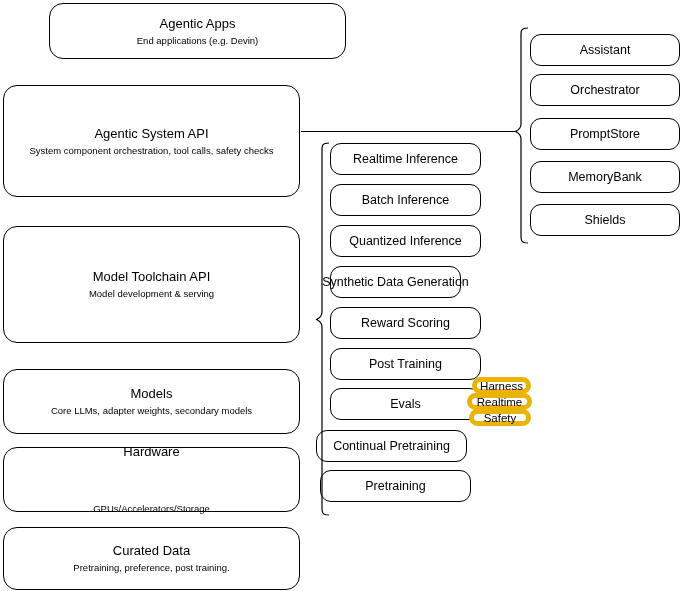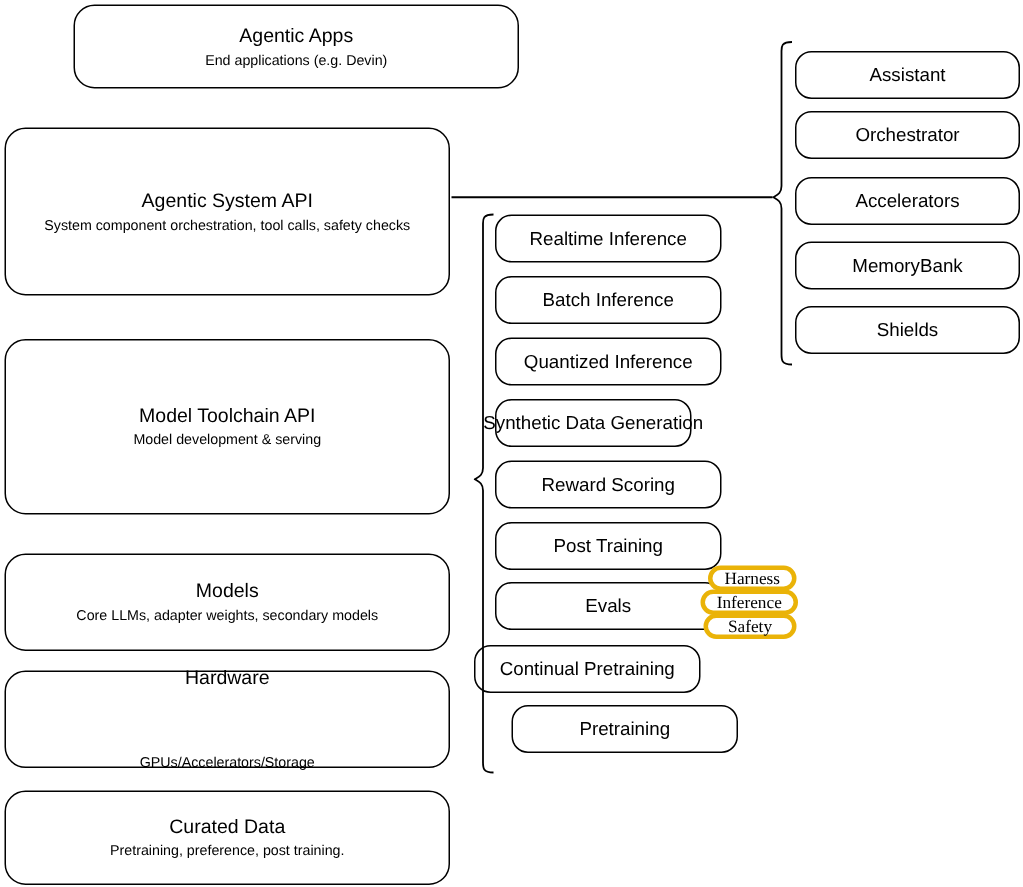--- a/index.html
+++ b/index.html
@@ -64,30 +64,29 @@
   .svc-box {
     border-radius: 11px;
   }
   .svc-box .title { font-size: 12.5px; }
 
   
   .pill {
     position: absolute;
     box-sizing: border-box;
     background: #ffffff;
-    border: 3px solid #eab308;
+    border: 5px solid #eab308;
     border-radius: 999px;
     display: flex;
     align-items: center;
     justify-content: center;
     font-size: 11.5px;
     line-height: 12px;
     white-space: nowrap;
     z-index: 5;
-    font-family: Liberation Serif, serif;
   }
 
   
   .svg-layer {
     position: absolute;
     left: 0;
     top: 0;
     width: 682px;
     height: 591px;
     pointer-events: none;
@@ -182,46 +181,46 @@
   </div>
 
   <div class="box comp-box" style="left:330px; top:388px; width:151px; height:32px;">
     <div class="title">Evals</div>
   </div>
 
   <div class="box comp-box" style="left:316px; top:430px; width:151px; height:32px;">
     <div class="title">Continual Pretraining</div>
   </div>
 
-  <div class="box comp-box" style="left:341px; top:470px; width:151px; height:32px;">
+  <div class="box comp-box" style="left:320px; top:470px; width:151px; height:32px;">
     <div class="title">Pretraining</div>
   </div>
 
   <div class="pill" style="left:472px; top:377px; width:59px; height:17px;">
     <span>Harness</span>
   </div>
 
   <div class="pill" style="left:467px; top:393px; width:65px; height:17px;">
-    <span>Inference</span>
+    <span>Realtime</span>
   </div>
 
   <div class="pill" style="left:469px; top:409px; width:62px; height:17px;">
     <span>Safety</span>
   </div>
 
   <div class="box svc-box" style="left:530px; top:34px; width:150px; height:32px;">
     <div class="title">Assistant</div>
   </div>
 
   <div class="box svc-box" style="left:530px; top:74px; width:150px; height:32px;">
     <div class="title">Orchestrator</div>
   </div>
 
   <div class="box svc-box" style="left:530px; top:118px; width:150px; height:32px;">
-    <div class="title">Accelerators</div>
+    <div class="title">PromptStore</div>
   </div>
 
   <div class="box svc-box" style="left:530px; top:161px; width:150px; height:32px;">
     <div class="title">MemoryBank</div>
   </div>
 
   <div class="box svc-box" style="left:530px; top:204px; width:150px; height:32px;">
     <div class="title">Shields</div>
   </div>
 

